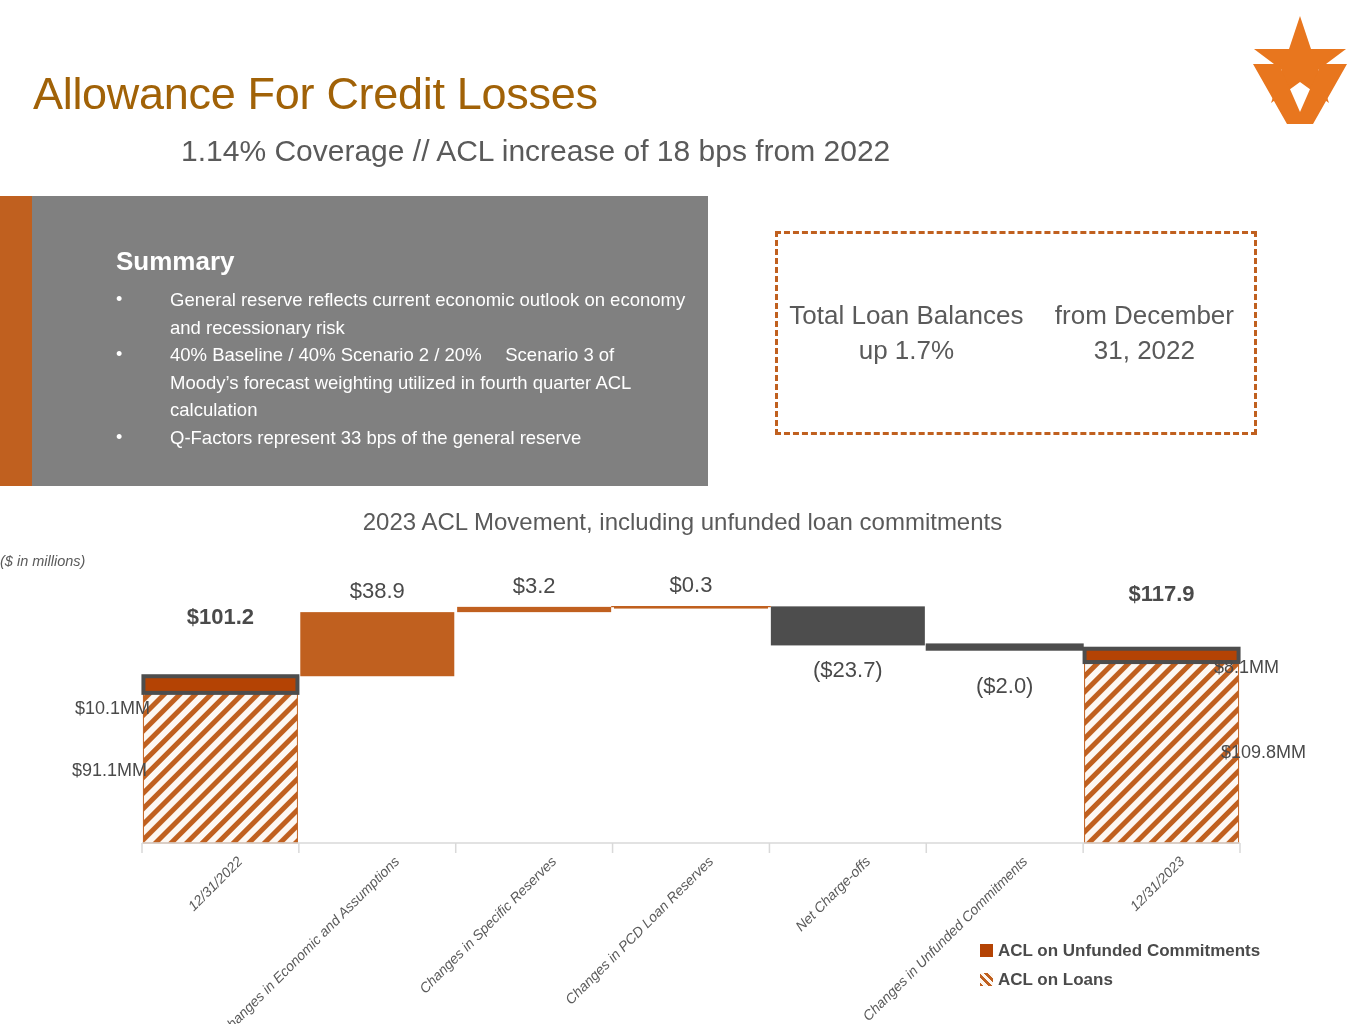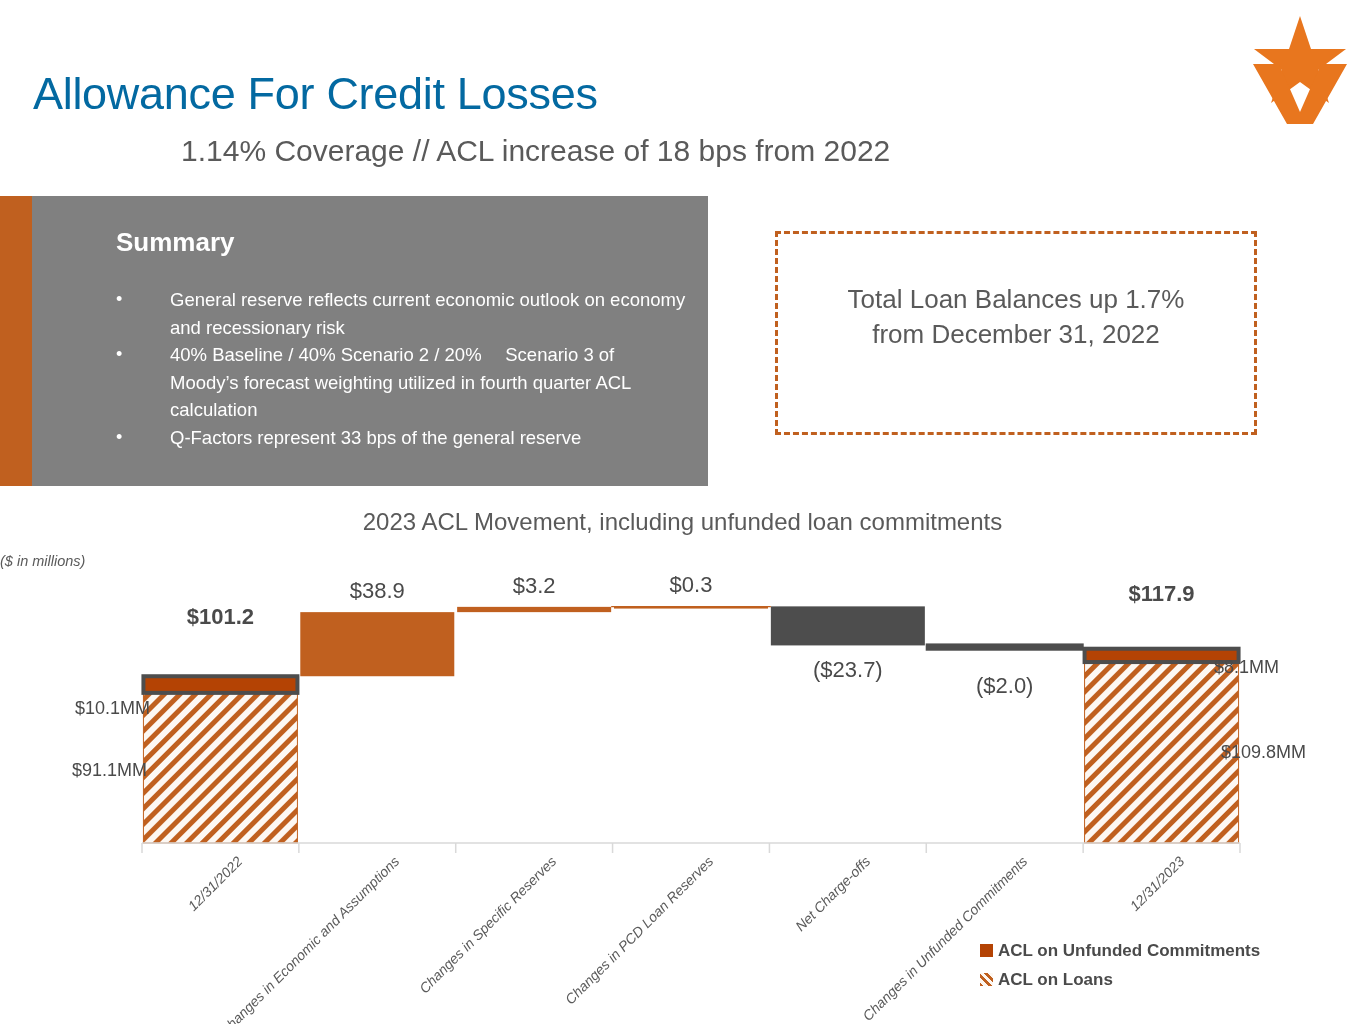--- a/index.html
+++ b/index.html
@@ -19,21 +19,21 @@
     position: absolute;
     top: 12px; left: 1245px;
     width: 110px; height: 112px;
   }
 
   
   #page-title {
     position: absolute;
     left: 33px; top: 68px;
     font-size: 45px;
-    color: #0369a1;
+    color: #a16207;
     letter-spacing: -0.3px;
     white-space: nowrap;
   }
   #page-subtitle {
     position: absolute;
     left: 172px; top: 134px;
     font-size: 30px;
     color: #5a5a5a;
     white-space: nowrap;
     margin-left: 9px;
@@ -48,21 +48,21 @@
   }
   #summary-box {
     position: absolute;
     left: 32px; top: 196px;
     width: 676px; height: 290px;
     background: #808080;
     box-sizing: border-box;
   }
   #summary-heading {
     position: absolute;
-    left: 116px; top: 227px;
+    left: 116px; top: 246px;
     font-size: 26px;
     font-weight: bold;
     color: #ffffff;
   }
   #summary-list {
     position: absolute;
     left: 116px; top: 286px;
     width: 570px;
     color: #ffffff;
     font-size: 18.5px;
@@ -82,21 +82,21 @@
   .bullet-text { flex: 1 1 auto; }
 
   
   #callout-box {
     position: absolute;
     left: 775px; top: 231px;
     width: 482px; height: 204px;
     border: 3px dashed #c0601f;
     box-sizing: border-box;
     display: flex;
-    flex-direction: column;
+    flex-direction: row;
     align-items: center;
     justify-content: center;
   }
   .callout-line {
     font-size: 26px;
     color: #5a5a5a;
     text-align: center;
     line-height: 35px;
   }
   #callout-gap { height: 32px; }

